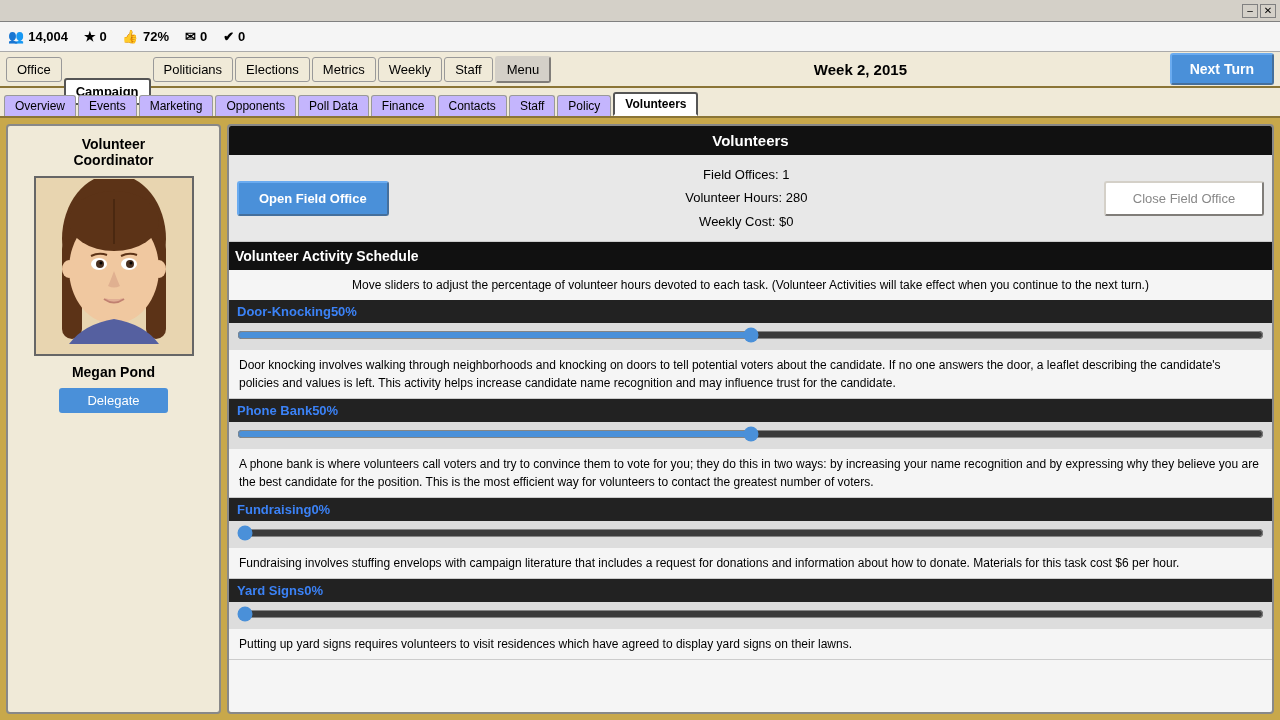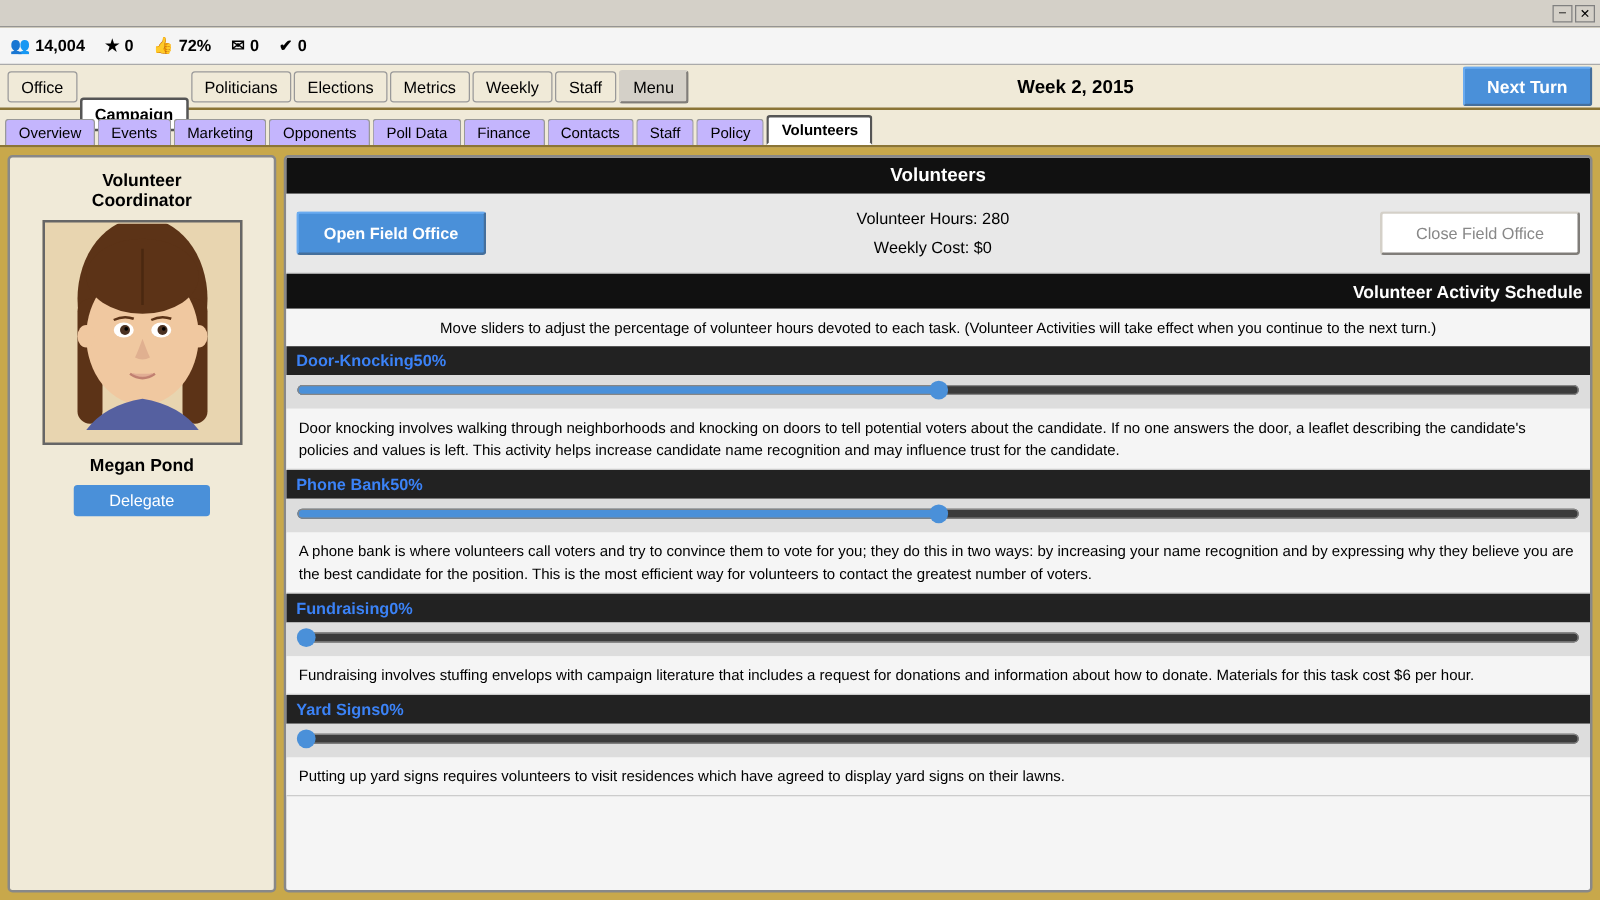--- a/index.html
+++ b/index.html
@@ -224,21 +224,21 @@
       padding: 8px 20px;
       cursor: pointer;
       font-size: 13px;
       min-width: 160px;
     }
 
     
     .activity-section-header {
       background: #111;
       color: white;
-      text-align: right;
+      text-align: left;
       padding: 6px;
       font-weight: bold;
       font-size: 14px;
     }
     .schedule-instructions {
       text-align: center;
       padding: 8px 10px;
       font-size: 12px;
       background: #f5f5f5;
     }
@@ -381,20 +381,21 @@
     <div id="coord-name">Megan Pond</div>
     <button id="delegate-btn">Delegate</button>
   </div>
 
   <div id="right-panel">
     <div class="section-header">Volunteers</div>
 
     <div id="field-offices-row">
       <button id="open-field-btn">Open Field Office</button>
       <div id="field-stats">
+        <div>Field Offices: 1</div>
         <div>Volunteer Hours: 280</div>
         <div>Weekly Cost: $0</div>
       </div>
       <button id="close-field-btn">Close Field Office</button>
     </div>
 
     <div class="activity-section-header">Volunteer Activity Schedule</div>
     <div class="schedule-instructions">Move sliders to adjust the percentage of volunteer hours devoted to each task. (Volunteer Activities will take effect when you continue to the next turn.)</div>
 
     <div id="activities-container">

